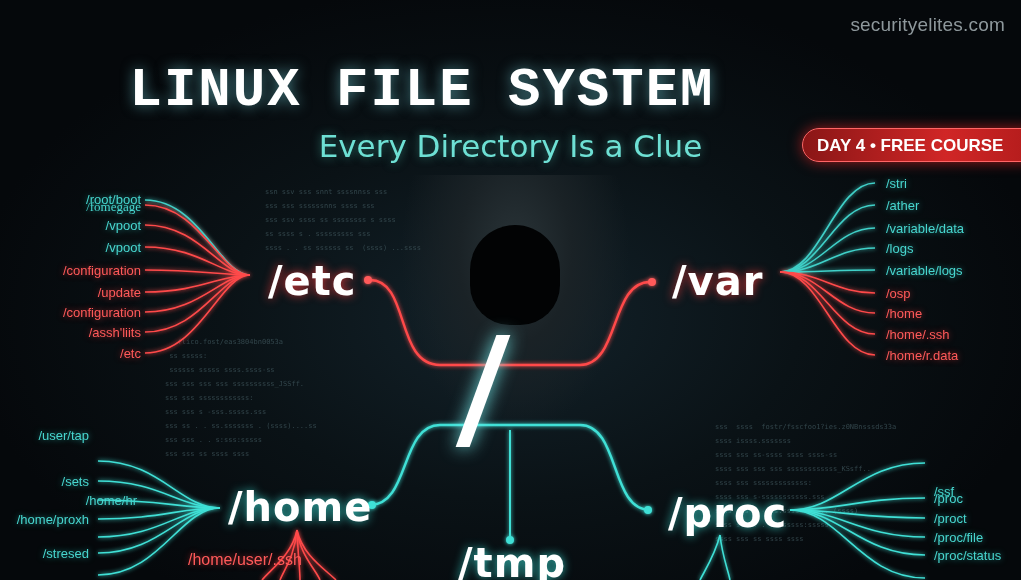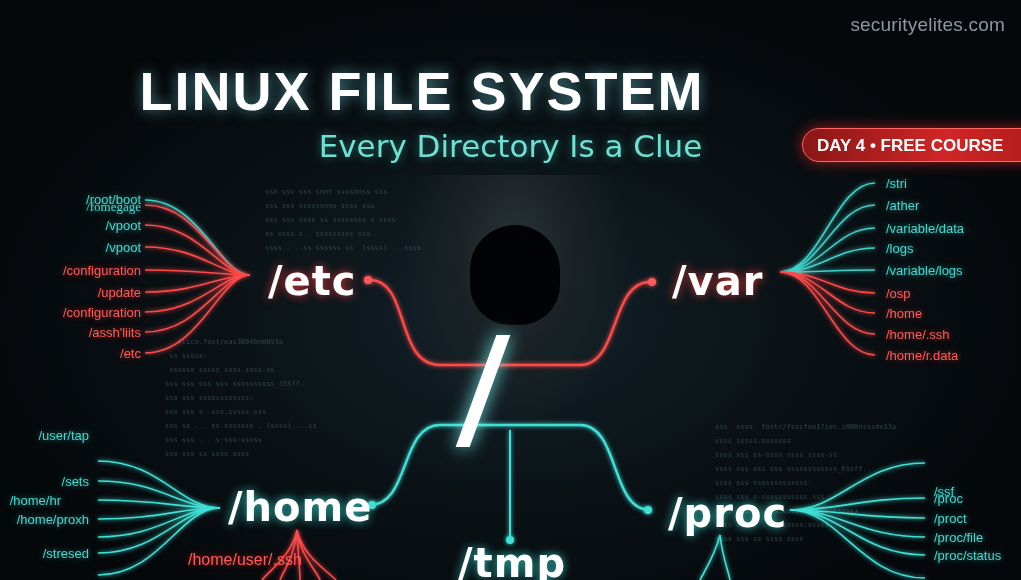--- a/index.html
+++ b/index.html
@@ -2,21 +2,21 @@
 <html><head>
 <meta charset="utf-8">
 <style>
   html,body{margin:0;padding:0;background:#05080b;}
   #stage{position:relative;width:1021px;height:580px;overflow:hidden;
     background:radial-gradient(ellipse at 50% 55%, #13222a 0%, #0a1216 40%, #05080b 75%);
     font-family:"Liberation Sans", sans-serif;}
   .abs{position:absolute;}
   .site{right:16px;top:14px;color:#8e989c;font-size:19px;letter-spacing:0.2px;}
   .title{left:0;width:844px;top:60px;text-align:center;color:#ffffff;font-size:54px;font-weight:bold;
-    letter-spacing:2px;text-shadow:0 0 14px rgba(120,220,230,0.55);font-family:Liberation Sans, sans-serif;}
+    letter-spacing:2px;text-shadow:0 0 14px rgba(120,220,230,0.55);font-family:Liberation Mono, monospace;}
   .subtitle{left:0;width:1021px;top:128px;text-align:center;color:#6ee0d4;font-size:31px;
     text-shadow:0 0 10px rgba(80,220,200,0.5);font-family:"DejaVu Sans", sans-serif;}
   .badge{left:802px;top:128px;width:240px;height:34px;border-radius:17px;
     background:linear-gradient(90deg,#8a1616,#d02626 60%,#b01b1b);border:1px solid #ff6666;
     color:#fff;font-weight:bold;font-size:17px;line-height:34px;padding-left:14px;box-sizing:border-box;
     box-shadow:0 0 14px rgba(255,40,40,0.6);}
   .hood{left:400px;top:175px;width:230px;height:260px;
     background:radial-gradient(ellipse at 50% 30%, #2a3438 0%, #1a2226 35%, rgba(10,16,20,0) 70%);}
   .face{left:470px;top:225px;width:90px;height:100px;border-radius:45px 45px 40px 40px;background:#020304;}
   .dir{color:#fff;font-weight:bold;font-family:"DejaVu Sans", sans-serif;letter-spacing:1px;}
@@ -166,21 +166,21 @@
   <div class="abs leaf cyan" style="left:886px;top:221px;">/variable/data</div>
   <div class="abs leaf cyan" style="left:886px;top:241px;">/logs</div>
   <div class="abs leaf cyan" style="left:886px;top:263px;">/variable/logs</div>
   <div class="abs leaf red" style="left:886px;top:286px;">/osp</div>
   <div class="abs leaf red" style="left:886px;top:306px;">/home</div>
   <div class="abs leaf red" style="left:886px;top:327px;">/home/.ssh</div>
   <div class="abs leaf red" style="left:886px;top:348px;">/home/r.data</div>
 
   <div class="abs leaf cyan" style="right:932px;top:428px;">/user/tap</div>
   <div class="abs leaf cyan" style="right:932px;top:474px;">/sets</div>
-  <div class="abs leaf cyan" style="right:960px;top:493px;">/home/hr</div>
+  <div class="abs leaf cyan" style="right:884px;top:493px;">/home/hr</div>
   <div class="abs leaf cyan" style="right:932px;top:512px;">/home/proxh</div>
   <div class="abs leaf cyan" style="right:932px;top:530px;"></div>
   <div class="abs leaf cyan" style="right:932px;top:546px;">/stresed</div>
   <div class="abs leaf red" style="left:188px;top:551px;font-size:16px;filter:none;">/home/user/.ssh</div>
 
   <div class="abs leaf cyan" style="left:934px;top:456px;margin-top:28px;">/ssf</div>
   <div class="abs leaf cyan" style="left:934px;top:491px;">/proc</div>
   <div class="abs leaf cyan" style="left:934px;top:511px;">/proct</div>
   <div class="abs leaf cyan" style="left:934px;top:530px;">/proc/file</div>
   <div class="abs leaf cyan" style="left:934px;top:548px;">/proc/status</div>

